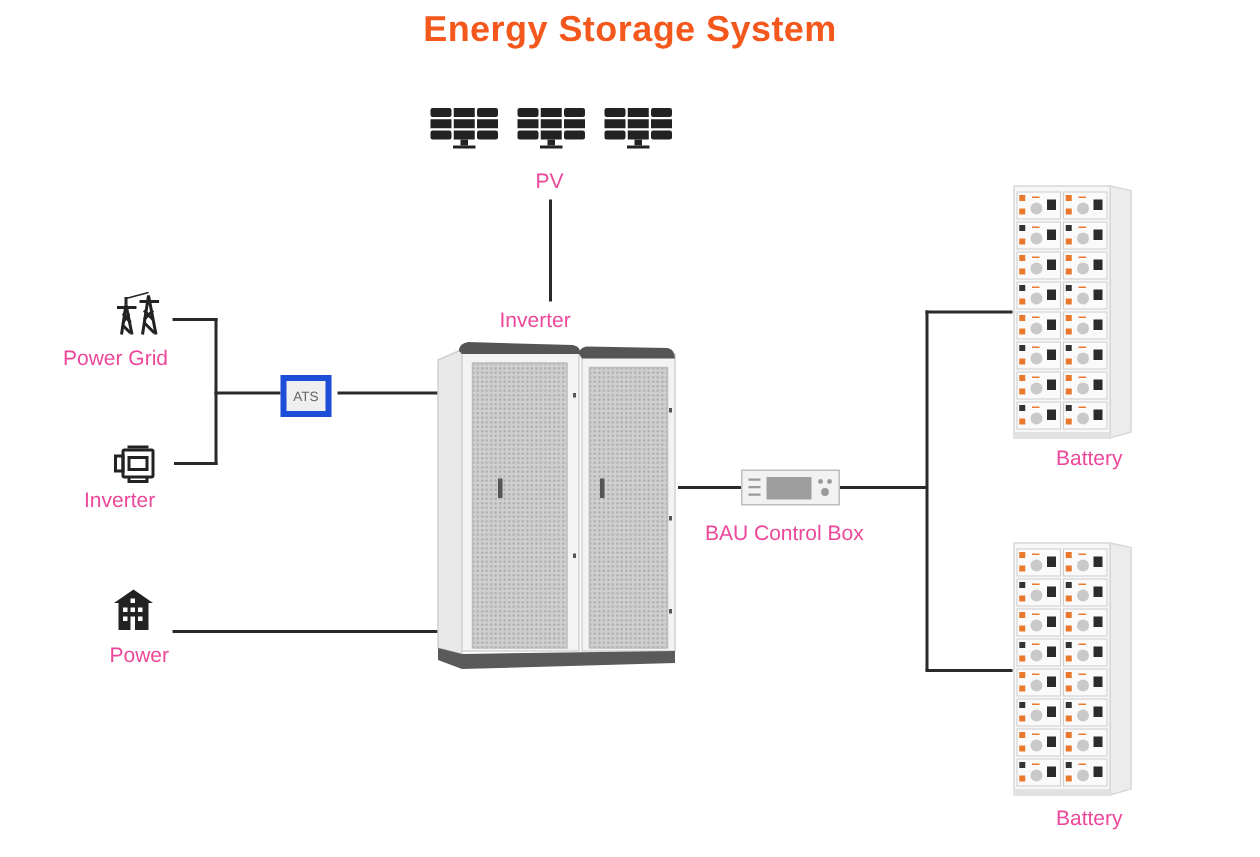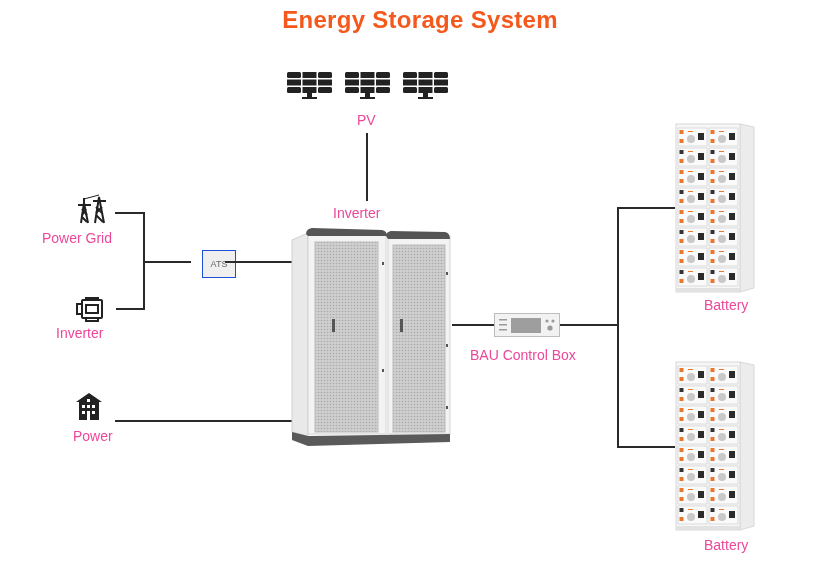--- a/index.html
+++ b/index.html
@@ -1,21 +1,21 @@
 <!DOCTYPE html>
 <html><head>
 <meta charset="utf-8">
 <style>
   html, body { margin:0; padding:0; background:#ffffff; }
   body { width:840px; height:571px; position:relative; overflow:hidden; font-family:"Liberation Sans", sans-serif; color:#222; }
   .title { position:absolute; left:0; width:840px; top:6px; text-align:center; font-size:24px; font-weight:bold; color:#f5581c; letter-spacing:0.3px; }
   .lbl { position:absolute; font-size:14px; color:#ec4899; white-space:nowrap; }
   .line { position:absolute; background:#2a2a2a; }
   svg.abs { position:absolute; overflow:visible; }
-  .ats { position:absolute; left:202px; top:250px; width:34px; height:28px; border:1px solid #1d4ed8; background:#efefef; font-size:9px; color:#666; display:flex; align-items:center; justify-content:center; box-sizing:border-box; }
+  .ats { position:absolute; left:187px; top:250px; width:34px; height:28px; border:4px solid #1d4ed8; background:#efefef; font-size:9px; color:#666; display:flex; align-items:center; justify-content:center; box-sizing:border-box; }
 </style>
 </head>
 <body>
 
 <div class="title">Energy Storage System</div>
 
 <svg class="abs" style="left:287px;top:72px;" width="160" height="40" viewBox="0 0 160 40">
   <g id="panelTpl">
     <rect x="0" y="0" width="14" height="6" rx="1.5" fill="#222"></rect>
       <rect x="15.5" y="0" width="14" height="6" fill="#222"></rect>

